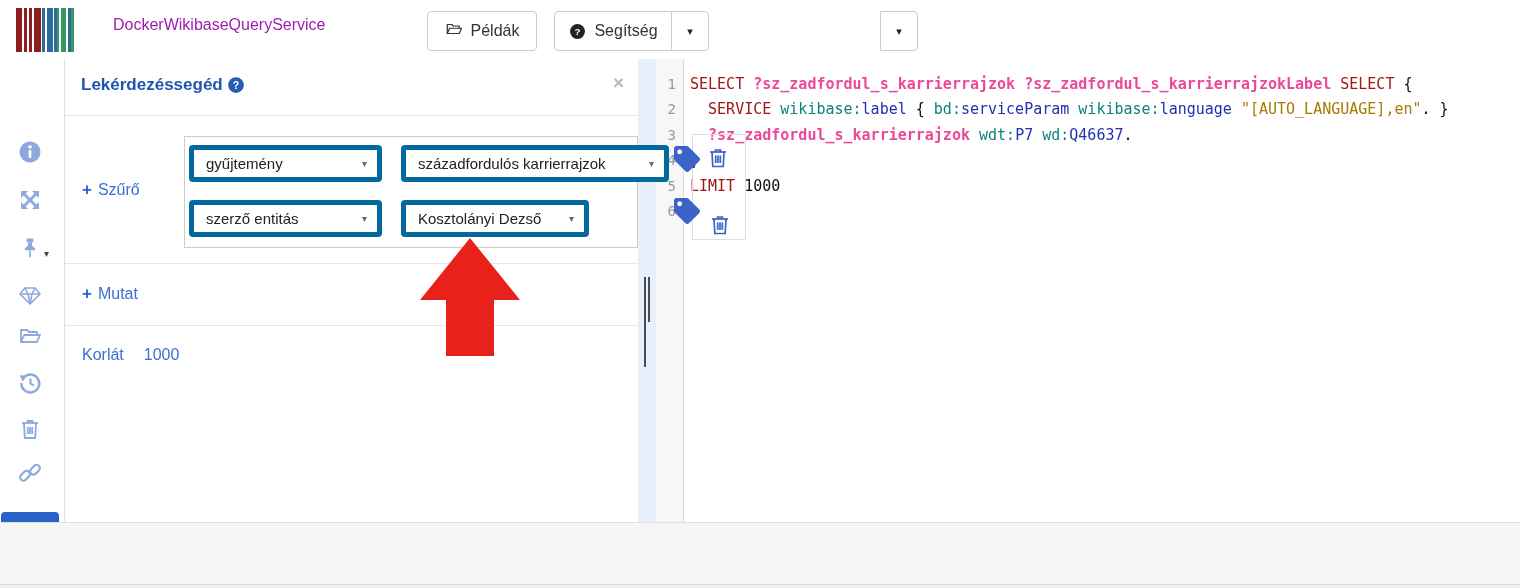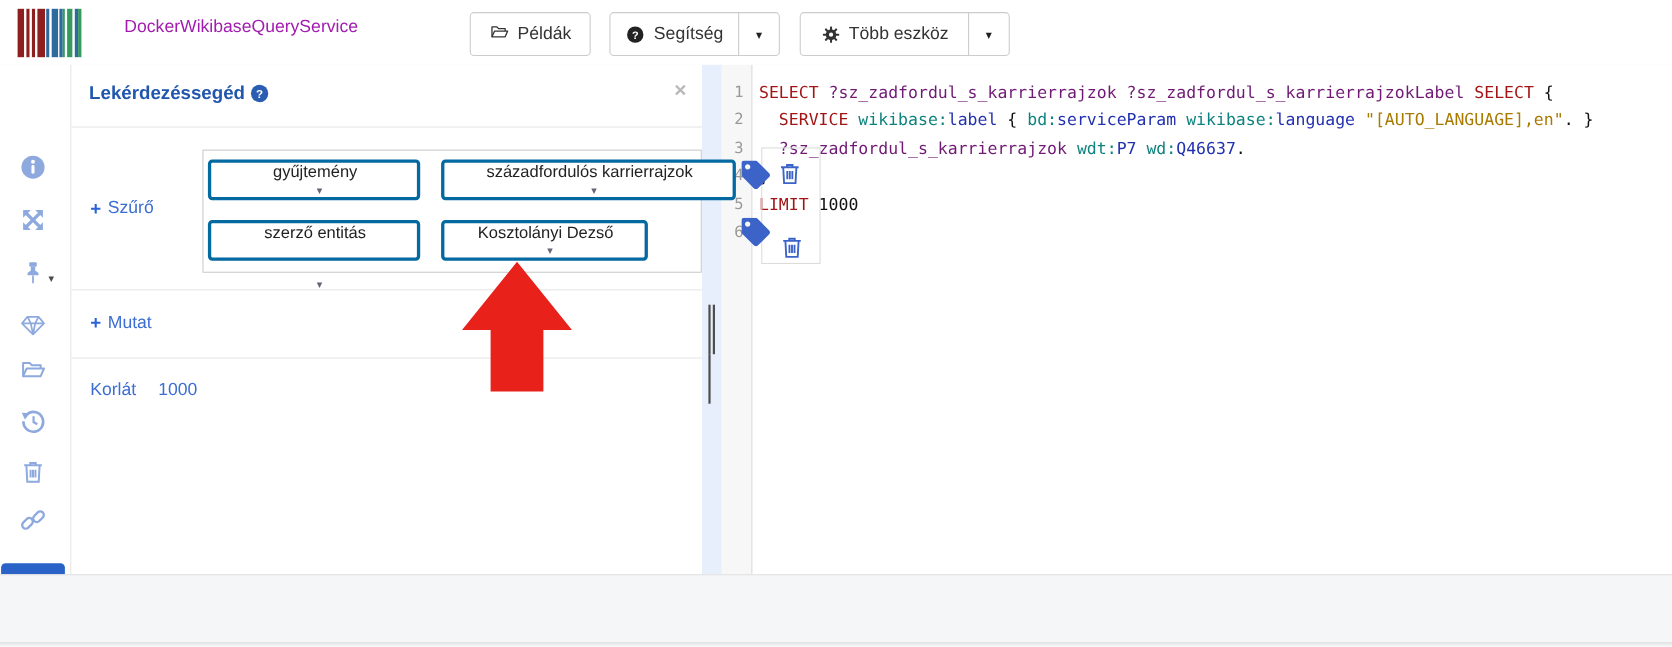--- a/index.html
+++ b/index.html
@@ -38,21 +38,21 @@
   
   .editor{position:absolute;left:656px;top:59px;width:864px;height:463px;background:#fff;}
   .gutter{position:absolute;left:0;top:0;bottom:0;width:28px;background:#f7f7f7;
           border-right:1px solid #ddd;box-sizing:border-box;padding-top:13px;}
   .ln-num{height:25.4px;line-height:25.4px;text-align:right;padding-right:7px;
           font-family:"DejaVu Sans Mono",monospace;font-size:14px;color:#999;}
   .code{position:absolute;left:0;top:0;right:0;padding:13px 0 0 34px;
         font-family:"DejaVu Sans Mono",monospace;font-size:15px;}
   .code-line{height:25.4px;line-height:25.4px;white-space:pre;}
   .tk-kw{color:#a31515;}
-  .tk-var{color:#701a75;}
+  .tk-var{color:#ec4899;font-weight:bold;}
   .tk-pre{color:#0e837e;}
   .tk-loc{color:#2231b0;}
   .tk-str{color:#a87a00;}
   .tk-pl{color:#111;}
   .tk-num{color:#111;}
   .hint-box{position:absolute;left:36px;top:75px;width:54px;height:106px;
             border:1px solid #ddd;box-sizing:border-box;}
   .ov-ic{position:absolute;cursor:pointer;}
 
   
@@ -64,23 +64,23 @@
   .panel-title b{font-size:17px;color:#2156ae;}
   .panel-close{position:absolute;right:14px;top:14px;font-size:19px;font-weight:bold;
                color:#b9b9b9;cursor:pointer;line-height:1;}
   .divider{position:absolute;left:0;width:573px;border-top:1px solid #e6e6e6;}
   .qh-link{position:absolute;left:17px;display:flex;align-items:center;gap:6px;font-size:16px;
            color:#3c6ed2;cursor:pointer;white-space:nowrap;}
   .qh-plus{color:#2b62d9;font-weight:bold;font-size:17px;}
   .dd-grid{position:absolute;left:119px;top:77px;width:454px;height:112px;
            border:1px solid #ccc;box-sizing:border-box;}
   .dd{position:absolute;top:0;height:37px;box-sizing:border-box;background:#fff;
-      border:3px solid #0369a1;border-radius:4px;display:flex;align-items:center;
+      border:5px solid #0369a1;border-radius:4px;display:flex;align-items:center;
       justify-content:space-between;padding:0 10px 0 12px;font-size:15px;color:#222;
-      cursor:pointer;white-space:nowrap;z-index:5;flex-direction:column;}
+      cursor:pointer;white-space:nowrap;z-index:5;}
   .dd-caret{font-family:"DejaVu Sans",sans-serif;font-size:10px;color:#667;margin-left:8px;}
 
   
   .red-arrow{position:absolute;left:415px;top:233px;z-index:20;}
   .footer{position:absolute;left:0;top:522px;width:1520px;height:62px;background:#f5f6f8;
           border-top:1px solid #e0e1e3;box-sizing:border-box;}
   .footer2{position:absolute;left:0;top:584px;width:1520px;height:4px;background:#eef0f2;
            border-top:1px solid #d9dbdd;box-sizing:border-box;}
 </style>
 </head>
@@ -110,39 +110,20 @@
             <circle cx="12" cy="12" r="10.5" fill="#222"></circle>
             <text x="12" y="17" text-anchor="middle" font-size="14" font-weight="bold" fill="#fff" font-family="Liberation Sans,sans-serif">?</text>
           </svg>
       </span>
       <span>Segítség</span>
     </div>
     <div class="btn btn-caret" id="btn-help-caret">
       <span class="caret-glyph">▾</span>
     </div>
 
-    <div class="btn btn-main" id="btn-tools">
-      <span>
-        <svg class="gear-svg" width="17" height="17" viewBox="0 0 24 24">
-          <g fill="#333">
-            <circle cx="12" cy="12" r="6.8"></circle>
-            <rect x="10.7" y="1.5" width="2.6" height="5" rx="0.8"></rect>
-            <rect x="10.7" y="1.5" width="2.6" height="5" rx="0.8" transform="rotate(45 12 12)"></rect>
-            <rect x="10.7" y="1.5" width="2.6" height="5" rx="0.8" transform="rotate(90 12 12)"></rect>
-            <rect x="10.7" y="1.5" width="2.6" height="5" rx="0.8" transform="rotate(135 12 12)"></rect>
-            <rect x="10.7" y="1.5" width="2.6" height="5" rx="0.8" transform="rotate(180 12 12)"></rect>
-            <rect x="10.7" y="1.5" width="2.6" height="5" rx="0.8" transform="rotate(225 12 12)"></rect>
-            <rect x="10.7" y="1.5" width="2.6" height="5" rx="0.8" transform="rotate(270 12 12)"></rect>
-            <rect x="10.7" y="1.5" width="2.6" height="5" rx="0.8" transform="rotate(315 12 12)"></rect>
-          </g>
-          <circle cx="12" cy="12" r="2.7" fill="#fff"></circle>
-        </svg>
-      </span>
-      <span>Több eszköz</span>
-    </div>
     <div class="btn btn-caret" id="btn-tools-caret">
       <span class="caret-glyph">▾</span>
     </div>
   </div>
 
   <div class="sidebar">
     <div class="sb-ic" style="top:81px">
       <svg width="24" height="24" viewBox="0 0 24 24">
           <circle cx="12" cy="12" r="10.5" fill="#8da9de"></circle>
           <circle cx="12" cy="7" r="1.8" fill="#fff"></circle>

